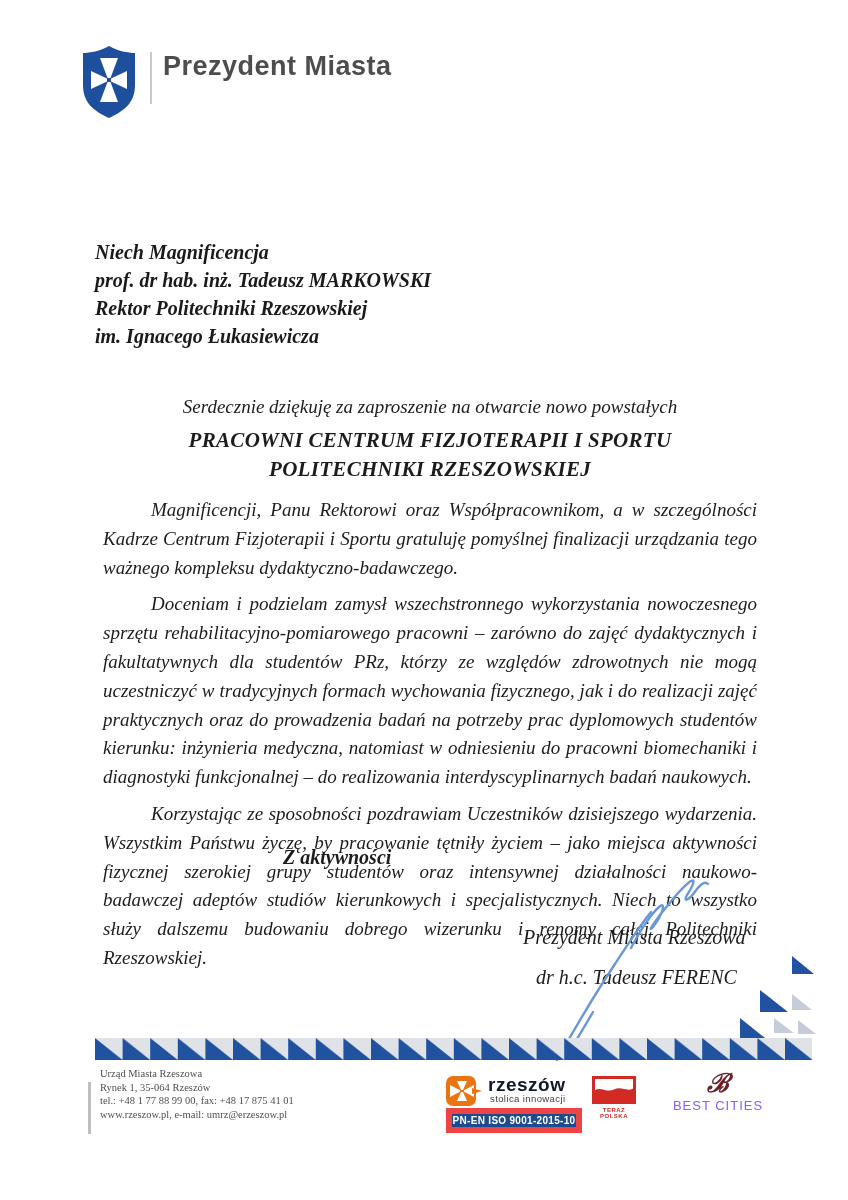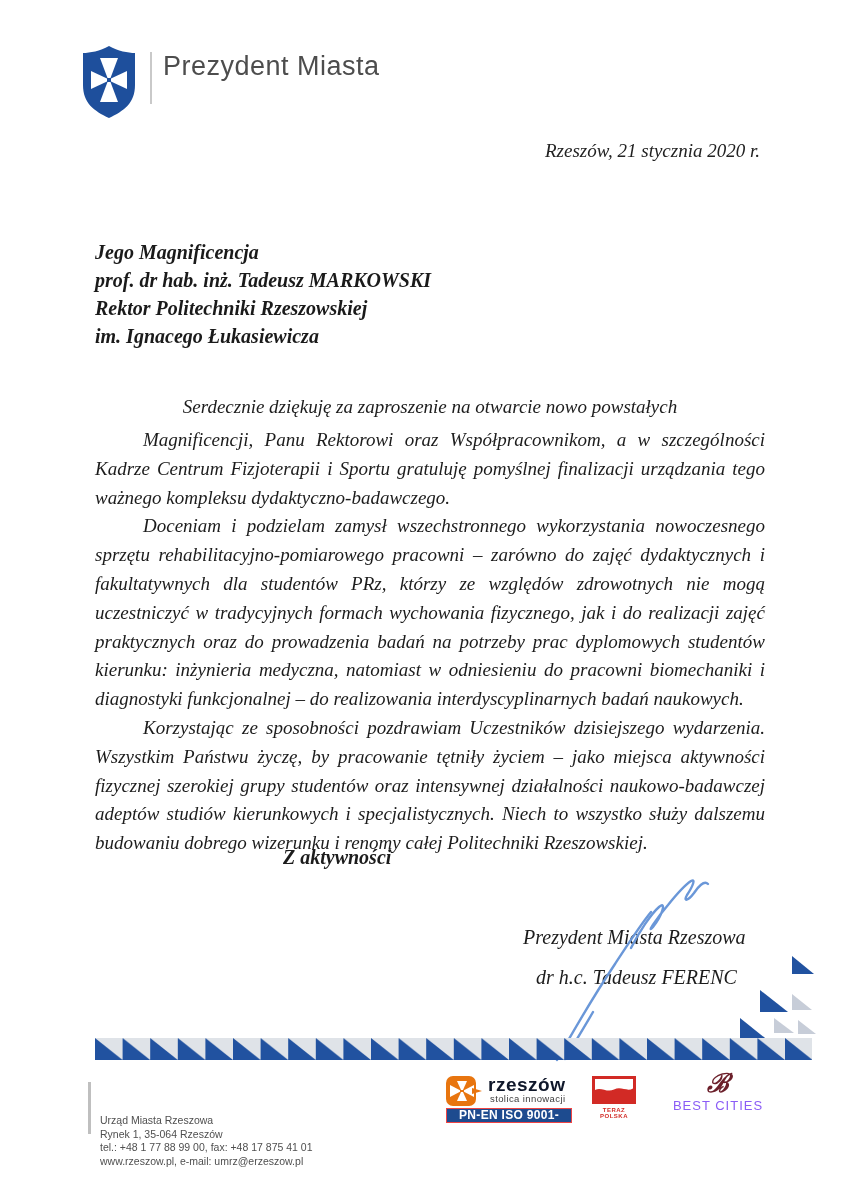--- a/index.html
+++ b/index.html
@@ -8,21 +8,21 @@
     background:#ffffff;overflow:hidden;
     font-family:"Liberation Serif","DejaVu Serif",serif;
     color:#1c1c1c;
   }
   
   .crest{position:absolute;left:80px;top:45px;width:58px;height:74px;}
   .header-divider{position:absolute;left:150px;top:52px;width:2px;height:52px;background:#c9c9c9;}
   .header-title{
     position:absolute;left:163px;top:50px;
     font-family:"Liberation Sans","DejaVu Sans",sans-serif;
-    font-size:27px;line-height:33px;font-weight:normal;color:#4d4d4d;
+    font-size:27px;line-height:33px;font-weight:bold;color:#4d4d4d;
     letter-spacing:0.5px;
   }
   
   .date-line{
     position:absolute;right:88px;top:140px;
     font-style:italic;font-size:19px;color:#222;
   }
   
   .recipient{
     position:absolute;left:95px;top:238px;
@@ -30,57 +30,57 @@
   }
   
   .letter{position:absolute;left:95px;top:396px;width:670px;}
   .intro{font-style:italic;font-size:19px;text-align:center;margin:0 0 8px 0;}
   .heading{
     font-style:italic;font-weight:bold;font-size:21px;line-height:29px;
     text-align:center;margin:0 0 12px 0;letter-spacing:0.3px;
   }
   .body-text p{
     font-style:italic;font-size:19px;line-height:28.8px;
-    text-align:justify;text-indent:48px;margin:0;
+    text-align:justify;text-indent:48px;margin:8px;
   }
   .closing{
     position:absolute;left:283px;top:846px;
     font-style:italic;font-weight:bold;font-size:20px;
   }
   
   .sig-title{position:absolute;left:523px;top:926px;font-style:italic;font-size:20px;text-align:right;}
   .sig-name{position:absolute;left:536px;top:966px;font-style:italic;font-size:20px;}
   .sig-scribble{position:absolute;left:535px;top:862px;width:190px;height:200px;pointer-events:none;}
   .tri-cascade{position:absolute;left:730px;top:948px;width:95px;height:96px;}
   
   .tri-band{position:absolute;left:95px;top:1038px;width:717px;height:22px;}
   
   .footer-rule{position:absolute;left:88px;top:1082px;width:3px;height:52px;background:#bfbfbf;}
   .footer-address{
-    position:absolute;left:100px;top:1114px;
-    font-family:Liberation Sans, sans-serif;
+    position:absolute;left:100px;top:1067px;
+    font-family:Liberation Serif, serif;
     font-size:10.5px;line-height:13.5px;color:#4f4f4f;
   }
   .rz-logo{position:absolute;left:446px;top:1076px;width:140px;}
   .rz-icon{position:absolute;left:0;top:0;width:36px;height:30px;}
   .rz-name{
     position:absolute;left:42px;top:-2px;
     font-family:"Liberation Sans","DejaVu Sans",sans-serif;
     font-weight:bold;font-size:19px;color:#0f172a;letter-spacing:0.5px;
   }
   .rz-tag{
     position:absolute;left:44px;top:17px;
     font-family:"Liberation Sans","DejaVu Sans",sans-serif;
     font-size:9.5px;color:#3d3d3d;letter-spacing:0.4px;
   }
   .iso-badge{
     position:absolute;left:0;top:32px;width:124px;height:13px;
-    background:#1d4b8f;border:1px solid #ef4444;color:#ffffff;
-    font-family:"Liberation Sans","DejaVu Sans",sans-serif;
-    font-weight:bold;font-size:12px;line-height:13px;text-align:center;
+    background:#1d4b8f;border:6px solid #ef4444;color:#ffffff;
+    font-family:"Liberation Sans","DejaVu Sans",sans-serif;
+    font-weight:bold;font-size:10px;line-height:13px;text-align:center;
     letter-spacing:0.3px;
   }
   .tp-logo{position:absolute;left:590px;top:1076px;width:48px;text-align:center;}
   .tp-flag{display:block;width:44px;height:28px;margin:0 auto;}
   .tp-label{
     font-family:"Liberation Sans","DejaVu Sans",sans-serif;
     font-size:6px;font-weight:bold;color:#d22a25;letter-spacing:0.5px;margin-top:3px;
   }
   .bc-logo{position:absolute;left:668px;top:1068px;width:100px;text-align:center;}
   .bc-monogram{
@@ -104,31 +104,34 @@
       <path d="M20 57 L38 57 L30.5 37 L27.5 37 Z"></path>
       <path d="M11 26 L11 44 L27 36.5 L27 33.5 Z"></path>
       <path d="M47 26 L47 44 L31 36.5 L31 33.5 Z"></path>
     </g>
   </svg>
   <div class="header-divider"></div>
   <div class="header-title">
     <div>Prezydent Miasta</div>
   </div>
 
-  <div class="date-line">Rzeszów, 21 stycznia 2020 r.</div>
 
   <div class="recipient">
-    <div>Jego Magnificencja</div>
+    <div>Niech Magnificencja</div>
     <div>prof. dr hab. inż. Tadeusz MARKOWSKI</div>
     <div>Rektor Politechniki Rzeszowskiej</div>
     <div>im. Ignacego Łukasiewicza</div>
   </div>
 
   <div class="letter">
     <p class="intro">Serdecznie dziękuję za zaproszenie na otwarcie nowo powstałych</p>
+    <div class="heading">
+      <div>PRACOWNI CENTRUM FIZJOTERAPII I SPORTU</div>
+      <div>POLITECHNIKI RZESZOWSKIEJ</div>
+    </div>
     <div class="body-text">
       <p>Magnificencji, Panu Rektorowi oraz Współpracownikom, a w szczególności Kadrze Centrum Fizjoterapii i Sportu gratuluję pomyślnej finalizacji urządzania tego ważnego kompleksu dydaktyczno-badawczego.</p>
       <p>Doceniam i podzielam zamysł wszechstronnego wykorzystania nowoczesnego sprzętu rehabilitacyjno-pomiarowego pracowni – zarówno do zajęć dydaktycznych i fakultatywnych dla studentów PRz, którzy ze względów zdrowotnych nie mogą uczestniczyć w tradycyjnych formach wychowania fizycznego, jak i do realizacji zajęć praktycznych oraz do prowadzenia badań na potrzeby prac dyplomowych studentów kierunku: inżynieria medyczna, natomiast w odniesieniu do pracowni biomechaniki i diagnostyki funkcjonalnej – do realizowania interdyscyplinarnych badań naukowych.</p>
       <p>Korzystając ze sposobności pozdrawiam Uczestników dzisiejszego wydarzenia. Wszystkim Państwu życzę, by pracowanie tętniły życiem – jako miejsca aktywności fizycznej szerokiej grupy studentów oraz intensywnej działalności naukowo-badawczej adeptów studiów kierunkowych i specjalistycznych. Niech to wszystko służy dalszemu budowaniu dobrego wizerunku i renomy całej Politechniki Rzeszowskiej.</p>
     </div>
   </div>
 
   <div class="closing">Z aktywności</div>
 
   <div class="sig-title">Prezydent Miasta Rzeszowa</div>

